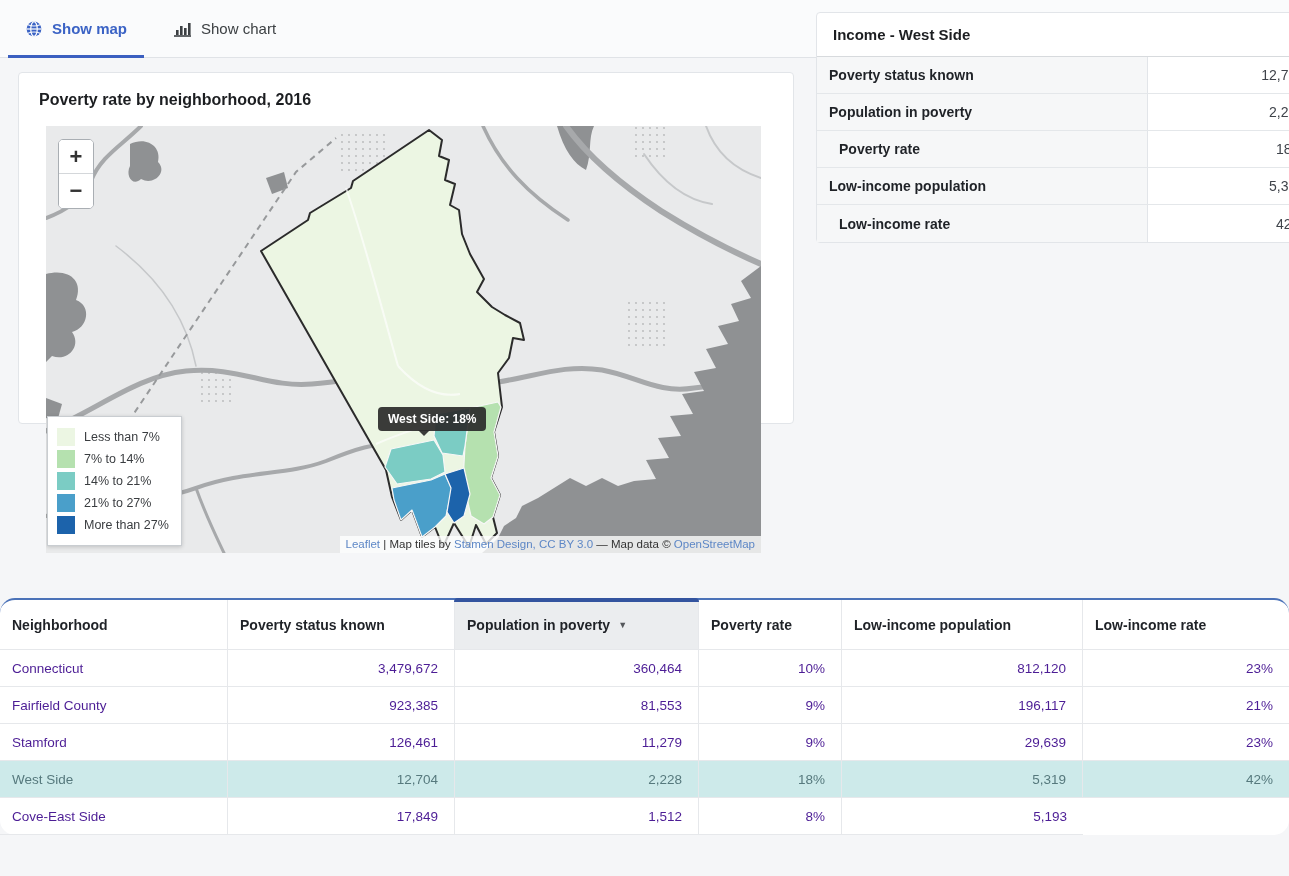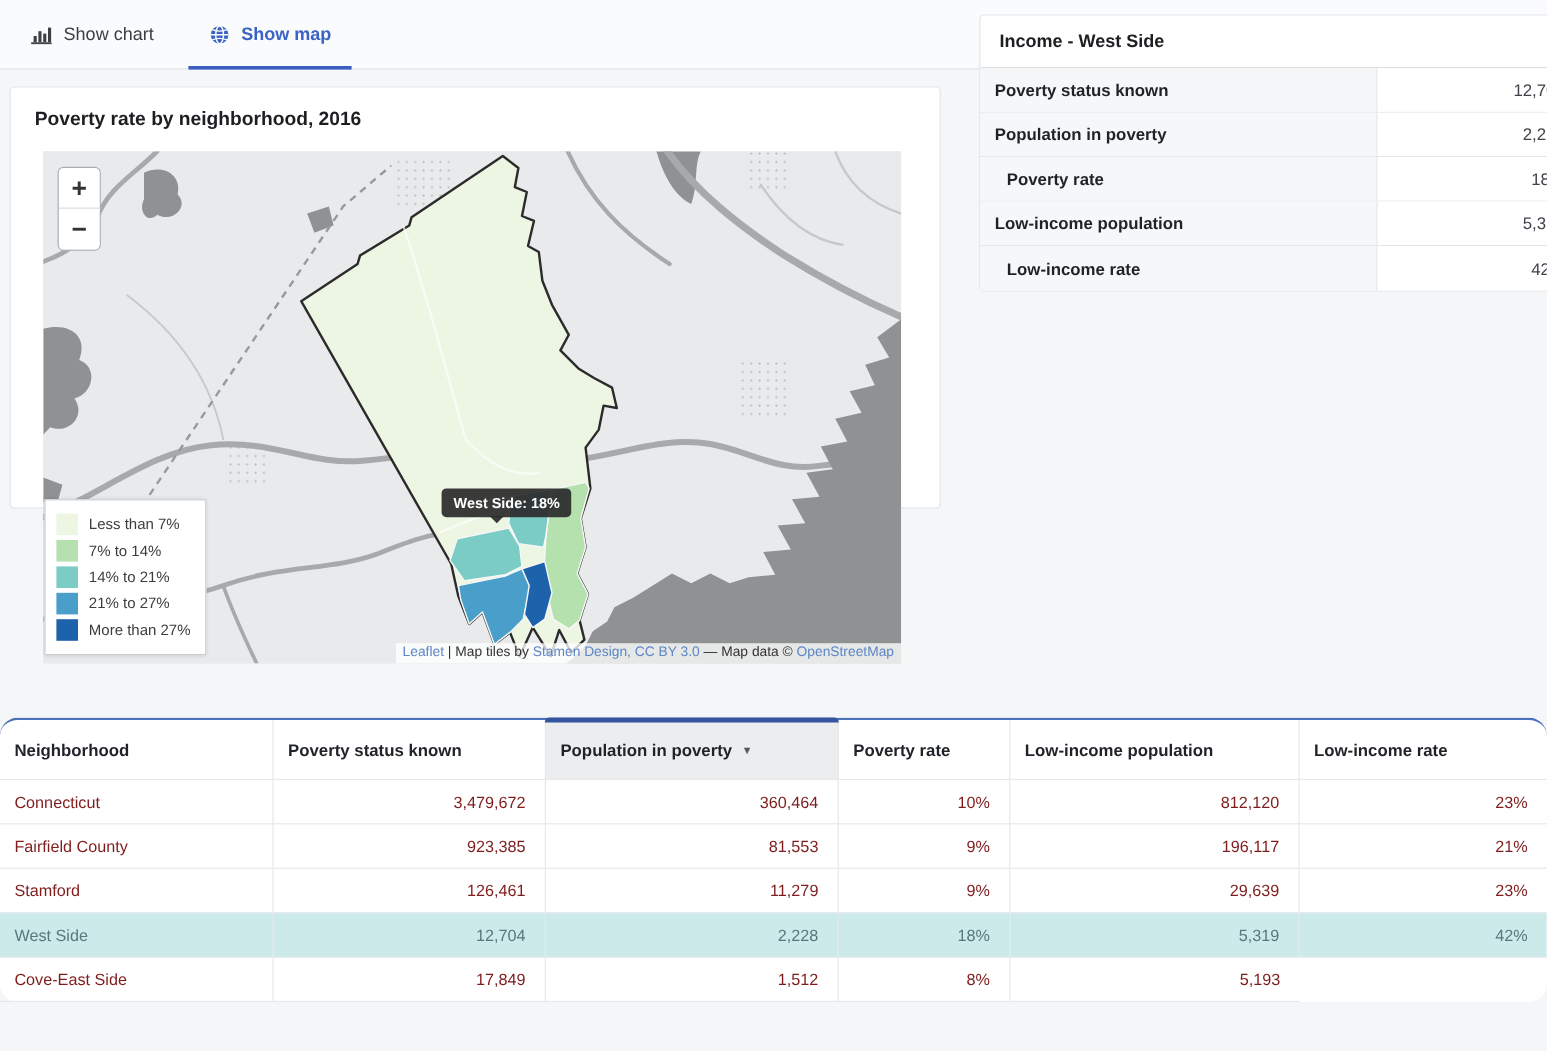--- a/index.html
+++ b/index.html
@@ -15,21 +15,21 @@
   .tab { display:flex; align-items:center; gap:9px; padding:0 17px; cursor:pointer;
     font-size:15px; color:#3c4043; position:relative; }
   .tab.active { color:#3b63c5; font-weight:bold; }
   .tab.active::after { content:''; position:absolute; left:0; right:0; bottom:-1px; height:3px; background:#3b5fc0; }
   .tab + .tab { margin-left:12px; }
   .icon-globe { width:18px; height:18px; }
   .icon-chart { width:19px; height:16px; }
 
   
   .card { position:absolute; background:#fff; border:1px solid #e2e5e9; border-radius:4px; }
-  .map-card { left:8px; top:72px; width:776px; height:352px; }
+  .map-card { left:18px; top:72px; width:776px; height:352px; }
   .map-card h2 { font-size:16px; font-weight:bold; color:#1c1e21; padding:18px 20px 0 20px; }
 
   
   .map { position:absolute; left:27px; top:53px; width:715px; height:427px;
     background:#e9eaeb; overflow:hidden; }
   .map svg { position:absolute; left:0; top:0; }
   .zoomctl { position:absolute; left:12px; top:13px; width:36px; border:1px solid #a9aeb3;
     border-radius:5px; background:#fff; overflow:hidden; z-index:5; }
   .zoomctl button { display:block; width:100%; height:34px; background:#fff; border:none;
     font-size:22px; font-weight:bold; color:#333; cursor:pointer; line-height:30px; }
@@ -65,47 +65,47 @@
     border-top:2px solid #4b72b8;border-radius:15px; }
   .trow { display:grid; grid-template-columns:228px 227px 244px 143px 241px 206px; }
   .th, .td { border-right:1px solid #e6e8eb; border-bottom:1px solid #e6e8eb;
     display:flex; align-items:center; }
   .th:last-child, .td:last-child { border-right:none; }
   .th { height:50px; font-size:14px; font-weight:bold; color:#1f2227; padding-left:12px; }
   .th.sorted { background:#ebedef; position:relative; }
   .th.sorted::before { content:''; position:absolute; top:-2px; left:-1px; right:-1px; height:4px;
     background:#33549f; border-radius:5px 5px 0 0; }
   .sort-arrow { font-size:9px; color:#55585c; margin-left:8px; }
-  .td { height:37px; font-size:13.5px; color:#7f1d1d; justify-content:flex-end; padding-right:16px; }
+  .td { height:37px; font-size:13.5px; color:#4c1d95; justify-content:flex-end; padding-right:16px; }
   .td.name { justify-content:flex-start; padding-left:12px; padding-right:0; }
   .trow.highlight .td { background:#cdeaea; color:#56797d; }
 </style>
 </head>
 <body>
 
 <div class="tabbar">
+  <div class="tab active">
+    <svg class="icon-globe" viewBox="0 0 20 20">
+      <circle cx="10" cy="10" r="8.2" fill="#3b63c5"></circle>
+      <ellipse cx="10" cy="10" rx="3.6" ry="8.2" fill="none" stroke="#fafbfc" stroke-width="1.4"></ellipse>
+      <line x1="1.8" y1="10" x2="18.2" y2="10" stroke="#fafbfc" stroke-width="1.4"></line>
+      <path d="M3.2,5.3 Q10,8 16.8,5.3" fill="none" stroke="#fafbfc" stroke-width="1.2"></path>
+      <path d="M3.2,14.7 Q10,12 16.8,14.7" fill="none" stroke="#fafbfc" stroke-width="1.2"></path>
+    </svg>
+    <span>Show map</span>
+  </div>
   <div class="tab">
     <svg class="icon-chart" viewBox="0 0 19 16">
       <line x1="1" y1="15" x2="18" y2="15" stroke="#3c4043" stroke-width="1.6"></line>
       <rect x="3" y="9" width="2.6" height="5" fill="#3c4043"></rect>
       <rect x="7" y="5" width="2.6" height="9" fill="#3c4043"></rect>
       <rect x="11" y="7" width="2.6" height="7" fill="#3c4043"></rect>
       <rect x="15" y="2" width="2.6" height="12" fill="#3c4043"></rect>
     </svg>
     <span>Show chart</span>
-  </div>
-  <div class="tab active">
-    <svg class="icon-globe" viewBox="0 0 20 20">
-      <circle cx="10" cy="10" r="8.2" fill="#3b63c5"></circle>
-      <ellipse cx="10" cy="10" rx="3.6" ry="8.2" fill="none" stroke="#fafbfc" stroke-width="1.4"></ellipse>
-      <line x1="1.8" y1="10" x2="18.2" y2="10" stroke="#fafbfc" stroke-width="1.4"></line>
-      <path d="M3.2,5.3 Q10,8 16.8,5.3" fill="none" stroke="#fafbfc" stroke-width="1.2"></path>
-      <path d="M3.2,14.7 Q10,12 16.8,14.7" fill="none" stroke="#fafbfc" stroke-width="1.2"></path>
-    </svg>
-    <span>Show map</span>
   </div>
 </div>
 
 <div class="card map-card">
   <h2>Poverty rate by neighborhood, 2016</h2>
 
   <div class="map">
     <svg width="715" height="427" viewBox="0 0 715 427">
       <defs>
         <pattern id="dots" width="7" height="7" patternUnits="userSpaceOnUse">

